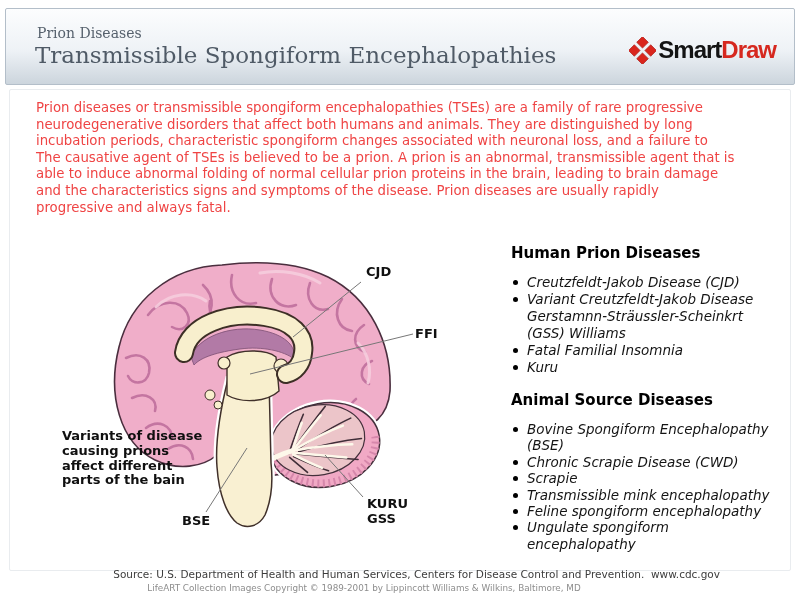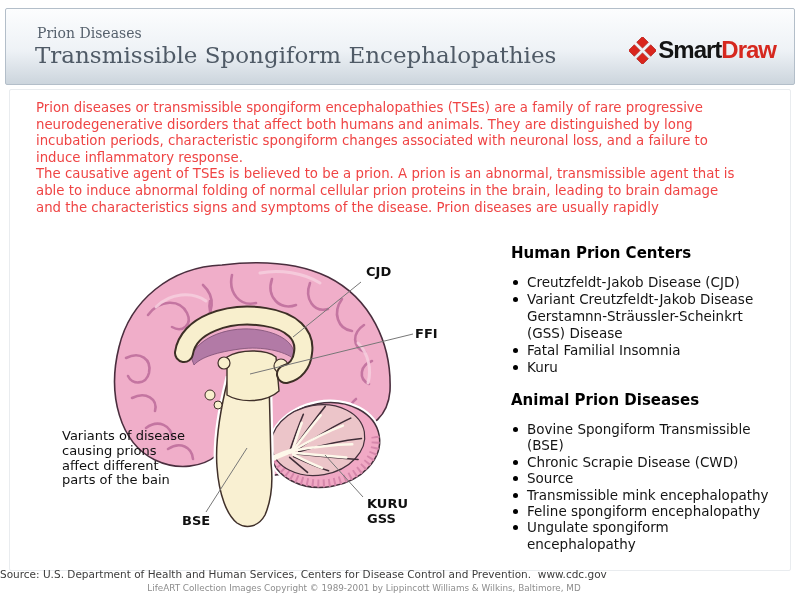--- a/index.html
+++ b/index.html
@@ -22,36 +22,36 @@
   
   .panel{position:absolute;left:9px;top:89px;width:780px;height:480px;
          border:1px solid #e9ecef;border-radius:2px;}
 
   
   .intro{position:absolute;left:36px;top:100px;font-size:13.3px;line-height:16.6px;
          color:#ef4444;white-space:nowrap;}
 
   
   .dlabel{position:absolute;font-size:13px;font-weight:bold;color:#101010;line-height:15px;}
-  .caption{position:absolute;left:62px;top:429px;font-size:13px;font-weight:normal;
+  .caption{position:absolute;left:62px;top:429px;font-size:13px;font-weight:bold;
            color:#101010;line-height:14.8px;}
 
   
   .right-col{position:absolute;left:511px;top:244px;width:276px;}
   .list-title{font-size:15px;font-weight:bold;color:#000;margin:0 0 12px 0;}
   .dlist{margin:0 0 0 0;}
-  .li-row{display:flex;line-height:17px;font-size:13.5px;color:#141414;white-space:nowrap;}
+  .li-row{display:flex;line-height:17px;font-size:13.5px;color:#141414;white-space:nowrap;font-style:italic;}
   .dlist.tight .li-row{line-height:16.4px;}
   .bullet{width:5px;height:5px;border-radius:50%;background:#000;
           flex:none;margin:6px 9px 0 2px;}
   .li-row.cont .bullet{visibility:hidden;}
   .animal-block{margin-top:15px;}
 
   
-  .footer-line1{position:absolute;left:0;top:568px;width:720px;text-align:left;
+  .footer-line1{position:absolute;left:0;top:568px;width:720px;text-align:right;
                 font-size:10.5px;color:#3c3c3c;white-space:pre-wrap;}
   .footer-line2{position:absolute;left:0;top:583px;width:728px;text-align:center;
                 font-size:8.8px;color:#8d8d8d;}
 
   .brain-svg{position:absolute;left:60px;top:253px;}
 </style>
 </head>
 <body>
 
 <div class="header">
@@ -70,26 +70,26 @@
   </div>
 </div>
 
 <div class="panel"></div>
 
 <div class="intro">
   <div>
       <div>Prion diseases or transmissible spongiform encephalopathies (TSEs) are a family of rare progressive</div>
       <div>neurodegenerative disorders that affect both humans and animals. They are distinguished by long</div>
       <div>incubation periods, characteristic spongiform changes associated with neuronal loss, and a failure to</div>
-      <div>induce inflammatory response.</div>
     </div>
   <div>
       <div>The causative agent of TSEs is believed to be a prion. A prion is an abnormal, transmissible agent that is</div>
       <div>able to induce abnormal folding of normal cellular prion proteins in the brain, leading to brain damage</div>
       <div>and the characteristics signs and symptoms of the disease. Prion diseases are usually rapidly</div>
+      <div>progressive and always fatal.</div>
     </div>
 </div>
 
 <svg class="brain-svg" width="420" height="290" viewBox="0 0 420 290">
 
   <path d="M 162,12 C 110,14 70,48 59,94 C 47,142 60,190 95,207
            C 118,218 143,214 157,202 C 172,220 205,228 232,218
            C 258,209 278,193 290,175 C 312,178 328,162 330,138
            C 332,90 310,45 268,24 C 235,8 195,8 162,12 Z" fill="#f0aec9" stroke="#4a2e3e" stroke-width="1.6"></path>
 
@@ -179,65 +179,65 @@
   </div>
 <div class="dlabel" style="left:182px;top:513px">BSE</div>
 <div class="caption">
     <div>Variants of disease</div>
     <div>causing prions</div>
     <div>affect different</div>
     <div>parts of the bain</div>
   </div>
 
 <div class="right-col">
-  <div class="list-title">Human Prion Centers</div>
+  <div class="list-title">Human Prion Diseases</div>
   <div class="dlist">
       <div class="li-row">
         <span class="bullet"></span>
         <span>Creutzfeldt-Jakob Disease (CJD)</span>
       </div>
       <div class="li-row">
         <span class="bullet"></span>
         <span>Variant Creutzfeldt-Jakob Disease</span>
       </div>
       <div class="li-row cont">
         <span class="bullet"></span>
         <span>Gerstamnn-Sträussler-Scheinkrt</span>
       </div>
       <div class="li-row cont">
         <span class="bullet"></span>
-        <span>(GSS) Disease</span>
+        <span>(GSS) Williams</span>
       </div>
       <div class="li-row">
         <span class="bullet"></span>
         <span>Fatal Familial Insomnia</span>
       </div>
       <div class="li-row">
         <span class="bullet"></span>
         <span>Kuru</span>
       </div>
     </div>
   <div class="animal-block">
-    <div class="list-title">Animal Prion Diseases</div>
+    <div class="list-title">Animal Source Diseases</div>
     <div class="dlist tight">
         <div class="li-row">
           <span class="bullet"></span>
-          <span>Bovine Spongiform Transmissible</span>
+          <span>Bovine Spongiform Encephalopathy</span>
         </div>
         <div class="li-row cont">
           <span class="bullet"></span>
           <span>(BSE)</span>
         </div>
         <div class="li-row">
           <span class="bullet"></span>
           <span>Chronic Scrapie Disease (CWD)</span>
         </div>
         <div class="li-row">
           <span class="bullet"></span>
-          <span>Source</span>
+          <span>Scrapie</span>
         </div>
         <div class="li-row">
           <span class="bullet"></span>
           <span>Transmissible mink encephalopathy</span>
         </div>
         <div class="li-row">
           <span class="bullet"></span>
           <span>Feline spongiform encephalopathy</span>
         </div>
         <div class="li-row">

